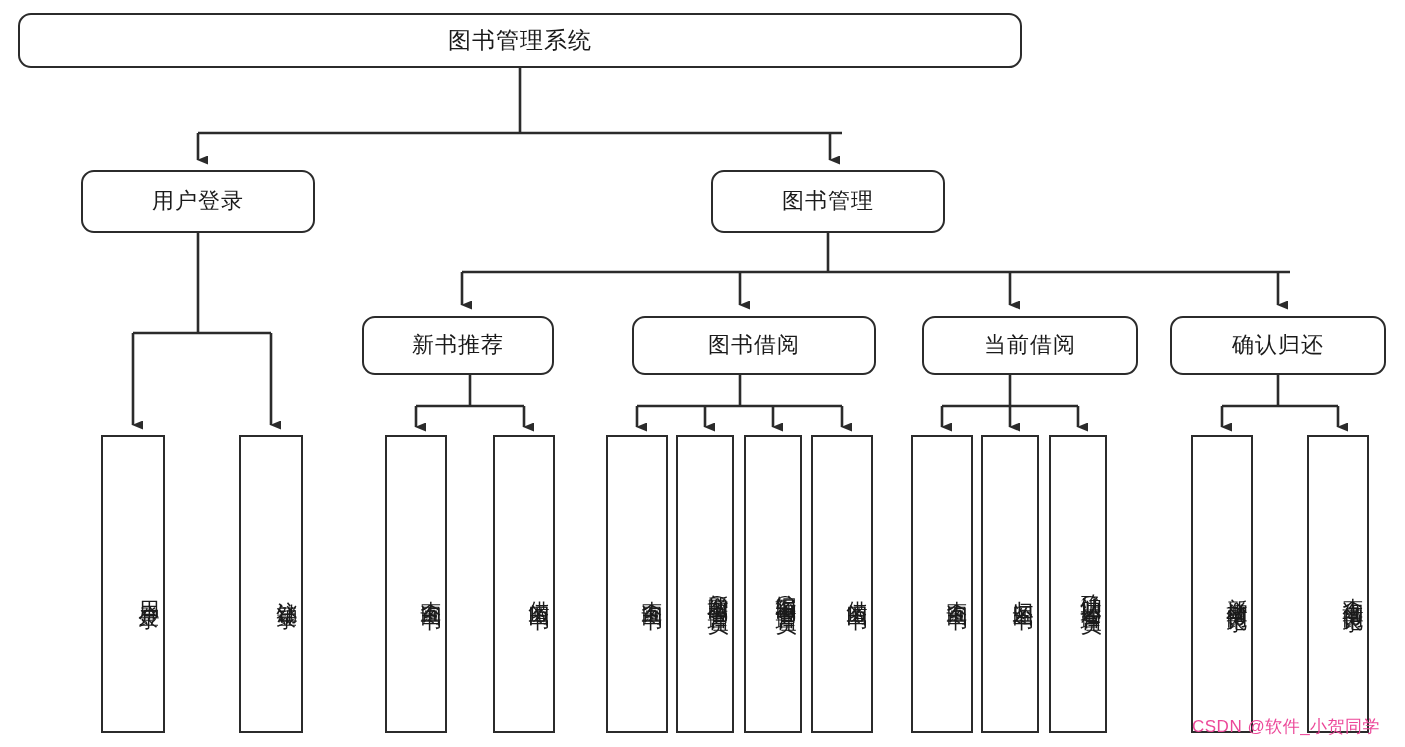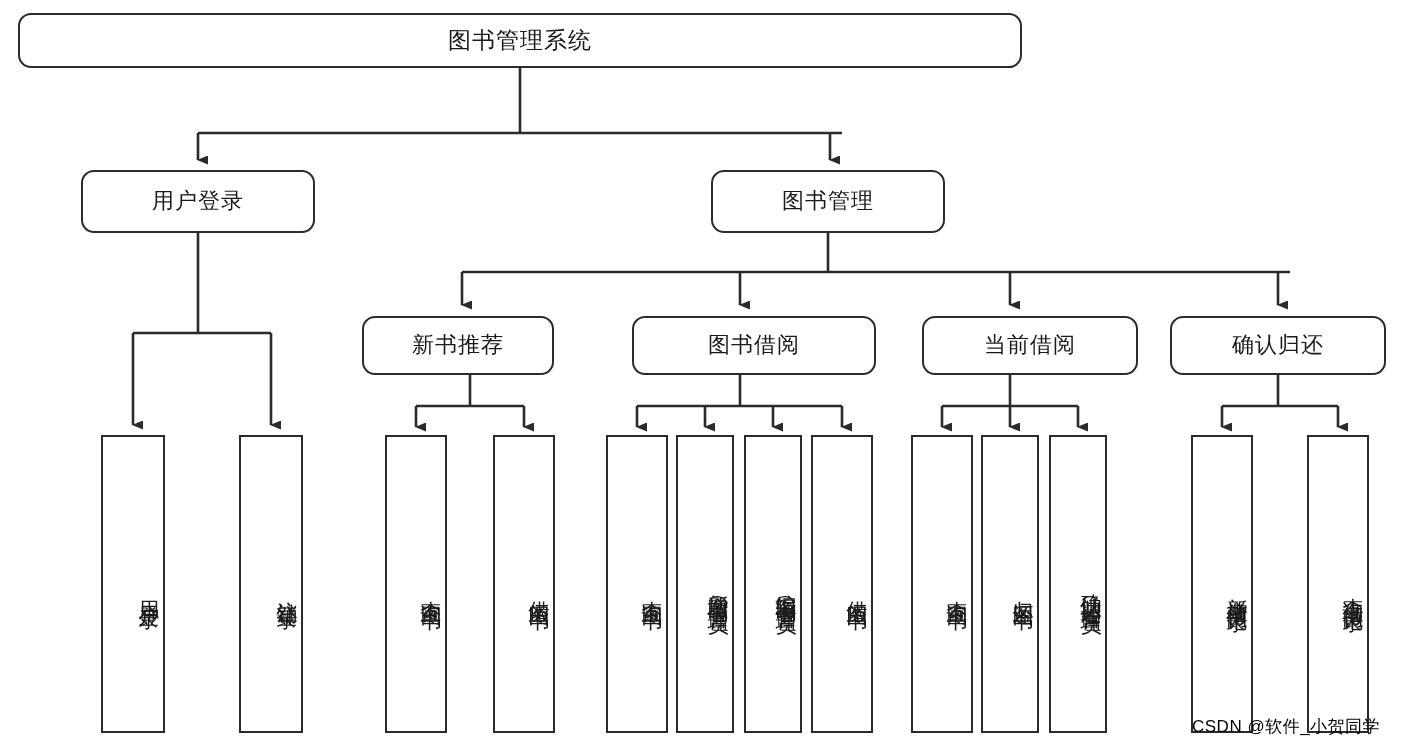--- a/index.html
+++ b/index.html
@@ -56,21 +56,21 @@
     padding-top: 12px;
   }
   .node.vertical > .vtext {
     writing-mode: vertical-rl;
     text-orientation: upright;
     white-space: nowrap;
   }
   .watermark {
     position: absolute;
     font-size: 17px;
-    color: #000000;
+    color: #ec4899;
     white-space: nowrap;
     letter-spacing: 0.5px;
     user-select: none;
   }
 </style>
 </head>
 <body>
 
 <div id="diagram-root">
 

